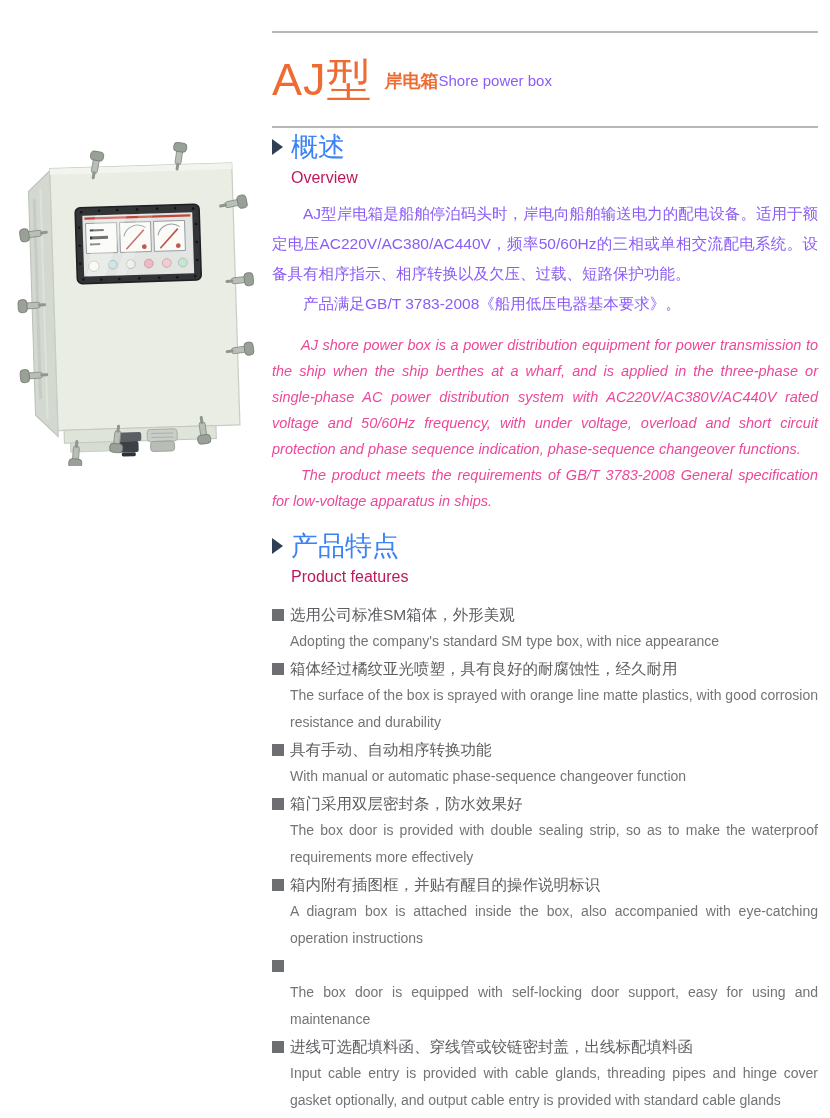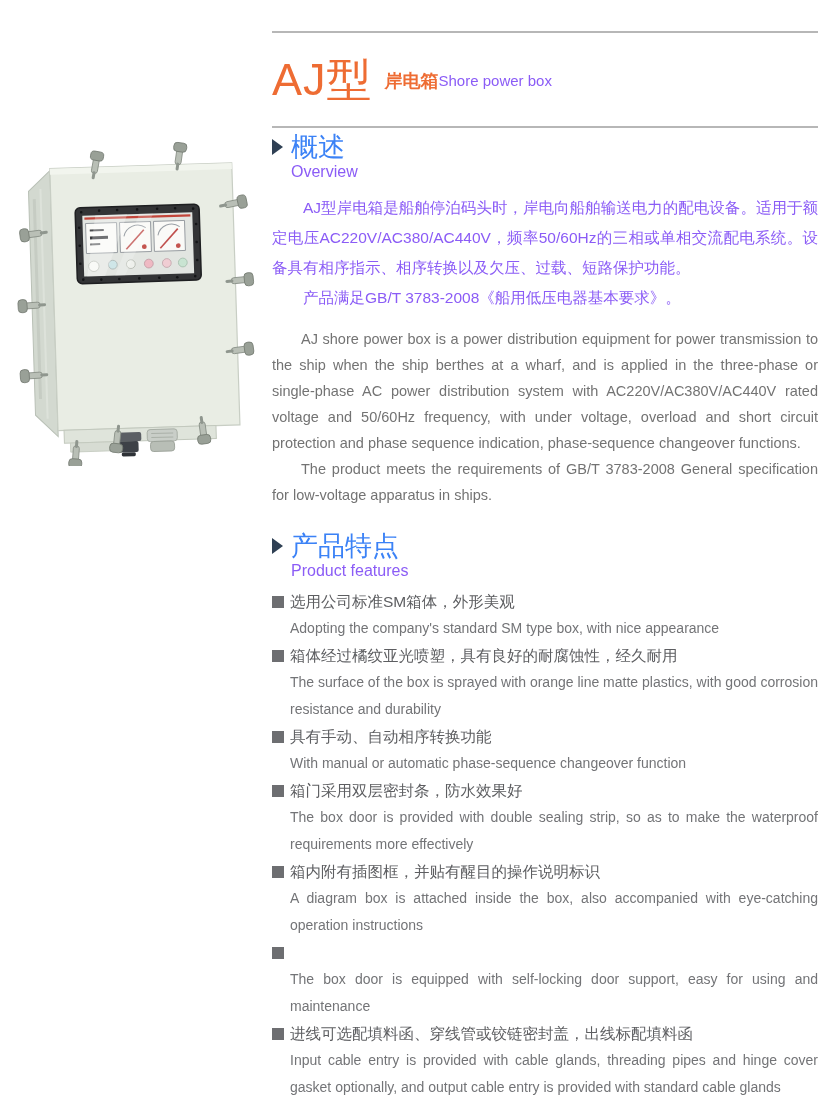--- a/index.html
+++ b/index.html
@@ -22,34 +22,34 @@
   .title-en{font-size:15px;color:#8b5cf6;line-height:19px;}
   
   .section{position:absolute;left:272px;width:546px;}
   .sec-head{display:flex;align-items:flex-start;}
   .tri{
     width:0;height:0;margin-top:7px;margin-right:8px;
     border-top:8px solid transparent;border-bottom:8px solid transparent;
     border-left:11px solid #2f4054;
   }
   .sec-title-cn{font-size:27px;color:#3b82f6;font-weight:400;line-height:30px;margin:0;}
-  .sec-title-en{font-size:16px;color:#8b5cf6;line-height:19px;margin-top:0;}
+  .sec-title-en{font-size:16px;color:#be185d;line-height:19px;margin-top:6px;}
   
   .cn-paras{margin-top:12px;}
   .p-cn{
     margin:0;font-size:15.5px;color:#8b5cf6;line-height:30px;
     text-align:justify;text-indent:2em;
   }
   .en-paras{margin-top:13px;}
   .p-en{
-    margin:0;font-size:14.5px;color:#737373;line-height:26px;
-    text-align:justify;text-indent:2em;
-  }
-  
-  .feat-list{margin-top:8px;}
+    margin:0;font-size:14.5px;color:#ec4899;line-height:26px;
+    text-align:justify;text-indent:2em;font-style:italic;
+  }
+  
+  .feat-list{margin-top:15px;}
   .feat-cn{
     font-size:15.5px;color:#5d5e61;line-height:27px;
   }
   .bullet{
     display:inline-block;width:12px;height:12px;background:#6d6e71;
     margin-right:6px;vertical-align:-1px;
   }
   .feat-en{
     margin:0 0 0 18px;font-size:14px;color:#737477;line-height:27px;
     text-align:justify;

